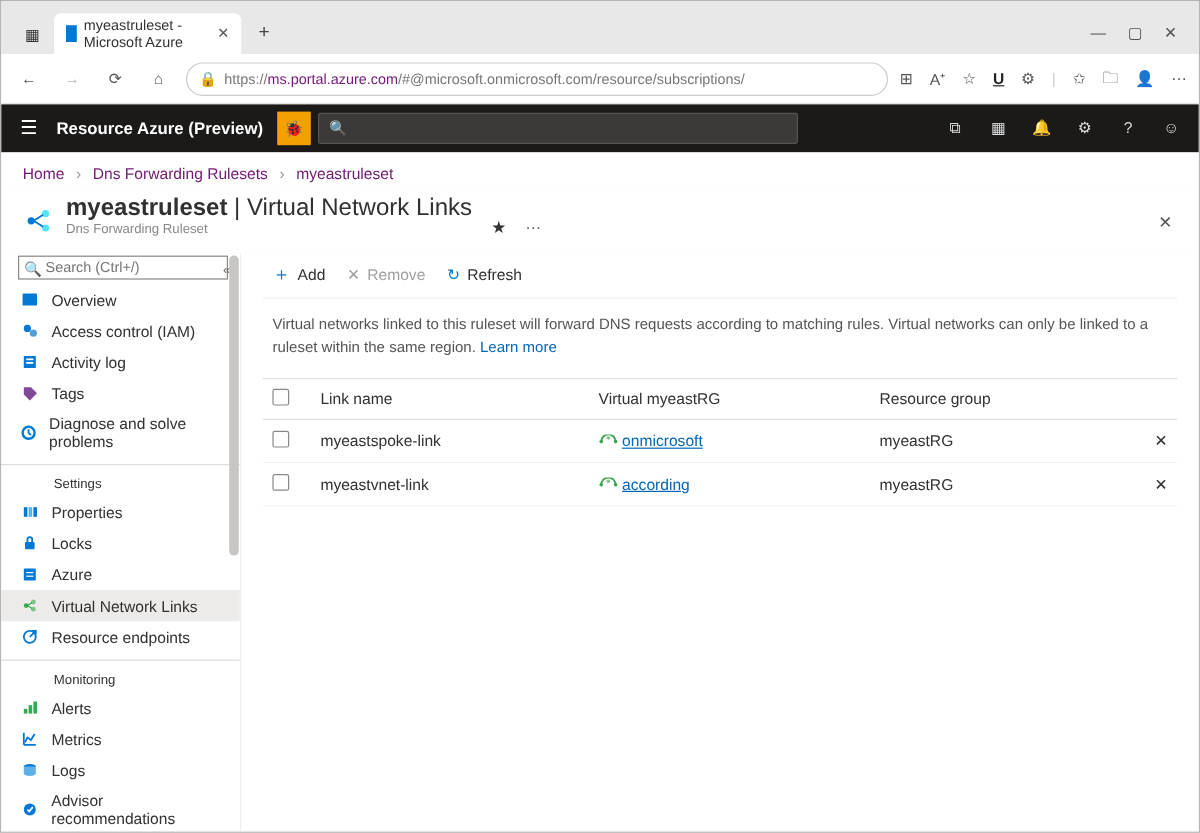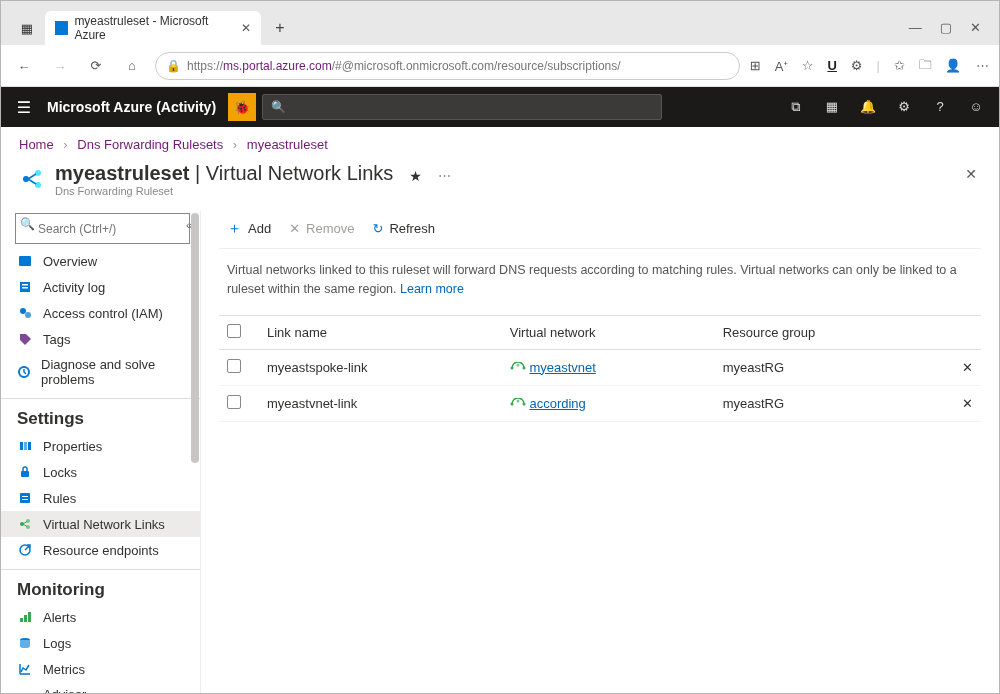--- a/index.html
+++ b/index.html
@@ -2,21 +2,21 @@
 <html><head>
 <meta charset="utf-8">
 <style>
   * { box-sizing: border-box; margin: 0; padding: 0; }
   body { font-family: "Segoe UI", Arial, sans-serif; font-size: 13px; color: #323130; background: #f3f2f1; width: 1000px; height: 694px; overflow: hidden; border: 1px solid #b5b5b5;}
   
   
   .browser-chrome { background: #e8e8e8; height: 44px; display: flex; align-items: flex-end; padding: 0 8px; }
   .tab-strip { display:flex; align-items:center; gap:4px; padding-left:4px;}
   .square-icon { width:28px; height:28px; display:flex; align-items:center; justify-content:center; }
-  .tab { background: #fff; border-radius: 6px 6px 0 0; height: 34px; width: 216px; display: flex; align-items: center; padding: 0 10px; gap: 6px; font-size: 12px; color:#333;}
+  .tab { background: #fff; border-radius: 6px 6px 0 0; height: 34px; width: 156px; display: flex; align-items: center; padding: 0 10px; gap: 6px; font-size: 12px; color:#333;}
   .tab .favicon { width:14px; height:14px; background:#0078d4; }
   .tab-close { margin-left:auto; color:#555; }
   .new-tab { width:30px; text-align:center; color:#444; font-size:16px; }
   .window-controls { margin-left:auto; display:flex; gap:18px; padding:0 10px 10px 0; color:#555; }
   
   .address-bar { background:#fff; height:42px; display:flex; align-items:center; gap:10px; padding:0 10px; border-bottom:1px solid #ddd;}
   .nav-btn { width:26px; height:26px; display:flex; align-items:center; justify-content:center; color:#555; }
   .nav-btn.disabled { color:#bbb; }
   .url-box { flex:1; height:28px; border:1px solid #ccc; border-radius:14px; display:flex; align-items:center; padding:0 10px; font-size:12px; color:#777; gap:6px;}
   .url-box .secure { color:#777; }
@@ -32,44 +32,44 @@
   .search-azure { flex:0 0 400px; height:26px; background:#3b3a39; border:1px solid #555; border-radius:2px; display:flex; align-items:center; padding:0 8px; color:#bdbdbd; font-size:12px; gap:8px;}
   .azure-right { margin-left:auto; display:flex; gap:18px; padding-right:14px; color:#ddd;}
   .azure-right span { width:18px; text-align:center;}
   
   
   .breadcrumb { background:#fff; padding:10px 18px 6px; font-size:13px; color:#605e5c;}
   .breadcrumb a { color:#701a75; text-decoration:none; }
   .breadcrumb .sep { margin:0 6px; color:#999;}
   
   
-  .title-row { background:#fff; padding:4px 18px 14px; display:flex; align-items:flex-start; gap:10px;}
+  .title-row { background:#fff; padding:4px 18px 14px; display:flex; align-items:flex-end; gap:10px;}
   .title-icon { width:26px; height:26px; margin-top:4px; color:#0078d4; display:flex; align-items:center; justify-content:center; }
   .title-text h1 { font-size:20px; font-weight:400; color:#323130;}
   .title-text h1 b { font-weight:600;}
   .title-text .sub { font-size:11px; color:#888;}
   .star { margin-left:6px; font-size:14px; color:#333; margin-top:6px; }
   .dots { margin-left:6px; color:#666; margin-top:6px; }
   .close-blade { margin-left:auto; color:#555; font-size:14px; padding:4px;}
   
   
   .body { display:flex; background:#fff; height: calc(100% - 44px - 42px - 40px - 30px - 54px); }
   
   
   .sidebar { width:200px; border-right:1px solid #eee; position:relative; display:flex; flex-direction:column;}
   .side-search { margin:2px 10px 4px 14px; }
-  .side-search input { width:100%; height:31px; border:1px solid #8a8886; padding:0 6px 0 22px; font-size:12px;}
+  .side-search input { width:100%; height:20px; border:1px solid #8a8886; padding:0 6px 0 22px; font-size:12px;}
   .side-search { position:relative;}
   .side-search .mag { position:absolute; left:5px; top:4px; color:#666; font-size:12px;}
   .collapse { position:absolute; right:-2px; top:6px; color:#666; font-size:11px;}
   .side-list { overflow-y:auto; flex:1; padding-bottom:20px;}
   .side-item { display:flex; align-items:center; gap:10px; padding:5px 8px 5px 16px; font-size:13px; color:#323130; cursor:pointer;}
   .side-item.active { background:#edebe9;}
   .side-icon { width:16px; height:16px; display:flex; align-items:center; justify-content:center; font-size:12px;}
-  .side-heading { padding:10px 8px 4px 16px; font-size:17px; font-weight:700; color:#323130; border-top:0; }
+  .side-heading { padding:10px 8px 4px 16px; font-size:11px; font-weight:400; color:#323130; border-top:0;margin-left:28px; }
   .side-sep { border-top:1px solid #ddd; margin:6px 0 0 0;}
   .scroll-track { position:absolute; right:0; top:0; bottom:0; width:10px; }
   .scroll-thumb { position:absolute; right:1px; top:2px; width:8px; height:250px; background:#c8c6c4; border-radius:4px;}
   
   
   .main { flex:1; padding:0 18px 0 18px; position:relative;}
   .toolbar { display:flex; align-items:center; gap:18px; padding:8px 0 10px 8px; border-bottom:1px solid #eee;}
   .tb-btn { display:flex; align-items:center; gap:6px; color:#323130; font-size:13px; cursor:pointer;}
   .tb-btn.add { color:#323130;}
   .tb-btn.add .plus { color:#0078d4; font-size:15px;}
@@ -127,21 +127,21 @@
     <span style="color:#ccc;">|</span>
     <span>✩</span>
     <span>🗀</span>
     <span>👤</span>
     <span>⋯</span>
   </div>
 </div>
 
 <div class="azure-bar">
   <div class="hamburger">☰</div>
-  <div class="brand">Microsoft Azure (Activity)</div>
+  <div class="brand">Resource Azure (Preview)</div>
   <div class="preview-icon">🐞</div>
   <div class="search-azure">
     <span>🔍</span>
   </div>
   <div class="azure-right">
     <span>⧉</span>
     <span>▦</span>
     <span>🔔</span>
     <span>⚙</span>
     <span>?</span>
@@ -189,39 +189,39 @@
           <span class="side-icon">
             <svg width="14" height="14">
               <rect x="1" y="2" width="12" height="10" rx="1" fill="#0078d4"></rect>
             </svg>
           </span>
           <span>Overview</span>
         </div>
         <div class="side-item">
           <span class="side-icon">
             <svg width="14" height="14">
+              <circle cx="5" cy="5" r="3" fill="#0078d4"></circle>
+              <circle cx="10" cy="9" r="3" fill="#50a0d4"></circle>
+            </svg>
+          </span>
+          <span>Access control (IAM)</span>
+        </div>
+        <div class="side-item">
+          <span class="side-icon">
+            <svg width="14" height="14">
               <rect x="2" y="2" width="10" height="10" fill="#0078d4"></rect>
               <rect x="4" y="4" width="6" height="1.5" fill="#fff"></rect>
               <rect x="4" y="7" width="6" height="1.5" fill="#fff"></rect>
             </svg>
           </span>
           <span>Activity log</span>
         </div>
         <div class="side-item">
           <span class="side-icon">
             <svg width="14" height="14">
-              <circle cx="5" cy="5" r="3" fill="#0078d4"></circle>
-              <circle cx="10" cy="9" r="3" fill="#50a0d4"></circle>
-            </svg>
-          </span>
-          <span>Access control (IAM)</span>
-        </div>
-        <div class="side-item">
-          <span class="side-icon">
-            <svg width="14" height="14">
               <path d="M2 2 L8 2 L13 7 L7 13 L2 8 Z" fill="#804998"></path>
             </svg>
           </span>
           <span>Tags</span>
         </div>
         <div class="side-item">
           <span class="side-icon">
             <svg width="14" height="14">
               <circle cx="7" cy="7" r="5" fill="none" stroke="#0078d4" stroke-width="2"></circle>
               <path d="M7 4 v3 l2 2" stroke="#0078d4" stroke-width="1.5" fill="none"></path>
@@ -251,21 +251,21 @@
           <span>Locks</span>
         </div>
         <div class="side-item">
           <span class="side-icon">
             <svg width="14" height="14">
               <rect x="2" y="2" width="10" height="10" rx="1" fill="#0078d4"></rect>
               <rect x="4" y="5" width="6" height="1" fill="#fff"></rect>
               <rect x="4" y="8" width="6" height="1" fill="#fff"></rect>
             </svg>
           </span>
-          <span>Rules</span>
+          <span>Azure</span>
         </div>
         <div class="side-item active">
           <span class="side-icon">
             <svg width="14" height="14">
               <circle cx="4" cy="7" r="2" fill="#36a84f"></circle>
               <circle cx="10" cy="4" r="2" fill="#7cc68c"></circle>
               <circle cx="10" cy="10" r="2" fill="#7cc68c"></circle>
               <path d="M5 7 L9 4.5 M5 7 L9 9.5" stroke="#36a84f" stroke-width="1"></path>
             </svg>
           </span>
@@ -289,34 +289,34 @@
               <rect x="2" y="8" width="3" height="4" fill="#36a84f"></rect>
               <rect x="6" y="5" width="3" height="7" fill="#36a84f"></rect>
               <rect x="10" y="2" width="3" height="10" fill="#36a84f"></rect>
             </svg>
           </span>
           <span>Alerts</span>
         </div>
         <div class="side-item">
           <span class="side-icon">
             <svg width="14" height="14">
+              <path d="M2 12 L2 2 M2 12 L12 12" stroke="#0078d4" stroke-width="1.5" fill="none"></path>
+              <path d="M3 10 L5 6 L8 8 L11 3" stroke="#0078d4" stroke-width="1.5" fill="none"></path>
+            </svg>
+          </span>
+          <span>Metrics</span>
+        </div>
+        <div class="side-item">
+          <span class="side-icon">
+            <svg width="14" height="14">
               <ellipse cx="7" cy="4" rx="5" ry="2" fill="#0078d4"></ellipse>
               <path d="M2 4 v6 a5 2 0 0 0 10 0 v-6" fill="#5fb0e8"></path>
             </svg>
           </span>
           <span>Logs</span>
-        </div>
-        <div class="side-item">
-          <span class="side-icon">
-            <svg width="14" height="14">
-              <path d="M2 12 L2 2 M2 12 L12 12" stroke="#0078d4" stroke-width="1.5" fill="none"></path>
-              <path d="M3 10 L5 6 L8 8 L11 3" stroke="#0078d4" stroke-width="1.5" fill="none"></path>
-            </svg>
-          </span>
-          <span>Metrics</span>
         </div>
         <div class="side-item">
           <span class="side-icon">
             <svg width="14" height="14">
               <circle cx="7" cy="7" r="5" fill="#0078d4"></circle>
               <path d="M5 7 l1.5 1.5 L9.5 5" stroke="#fff" stroke-width="1.5" fill="none"></path>
             </svg>
           </span>
           <span>Advisor recommendations</span>
         </div>
@@ -342,35 +342,35 @@
       </div>
     </div>
     <div class="desc">
       <span>Virtual networks linked to this ruleset will forward DNS requests according to matching rules. Virtual networks can only be linked to a ruleset within the same region. </span><a href="#">Learn more</a>
     </div>
     <table class="grid">
       <thead>
         <tr>
           <th style="width:40px;"><span class="checkbox"></span></th>
           <th>Link name</th>
-          <th>Virtual network</th>
+          <th>Virtual myeastRG</th>
           <th>Resource group</th>
           <th style="width:40px;"></th>
         </tr>
       </thead>
       <tbody id="grid-body">
           <tr>
             <td><span class="checkbox"></span></td>
             <td>myeastspoke-link</td>
             <td><span><svg width="16" height="12" style="display:inline-block;vertical-align:middle;">
                   <path d="M2 6 a4 4 0 0 1 12 0" fill="none" stroke="#36a84f" stroke-width="1.5"></path>
                   <circle cx="2" cy="6" r="1.5" fill="#36a84f"></circle>
                   <circle cx="14" cy="6" r="1.5" fill="#36a84f"></circle>
                   <circle cx="8" cy="3" r="1.5" fill="#7cc68c"></circle>
-                </svg></span> <a href="#" class="vnet">myeastvnet</a></td>
+                </svg></span> <a href="#" class="vnet">onmicrosoft</a></td>
             <td>myeastRG</td>
             <td class="row-x">✕</td>
           </tr>
           <tr>
             <td><span class="checkbox"></span></td>
             <td>myeastvnet-link</td>
             <td><span><svg width="16" height="12" style="display:inline-block;vertical-align:middle;">
                   <path d="M2 6 a4 4 0 0 1 12 0" fill="none" stroke="#36a84f" stroke-width="1.5"></path>
                   <circle cx="2" cy="6" r="1.5" fill="#36a84f"></circle>
                   <circle cx="14" cy="6" r="1.5" fill="#36a84f"></circle>

